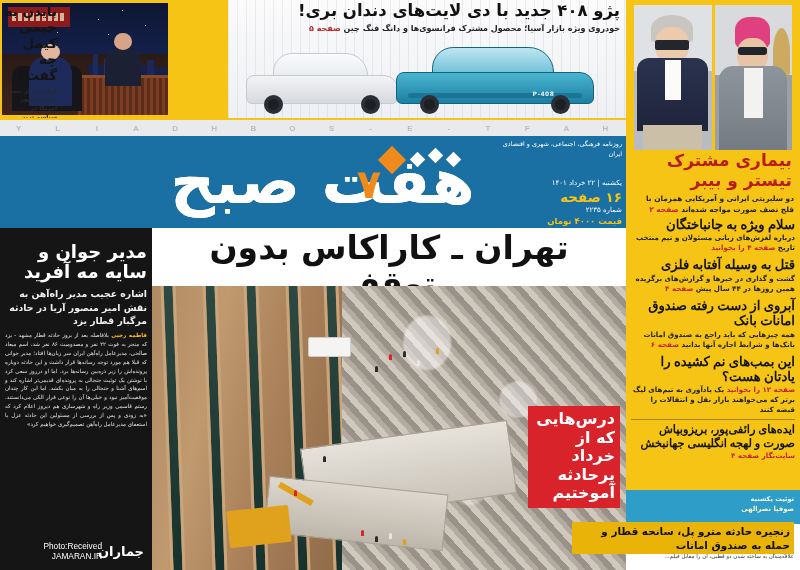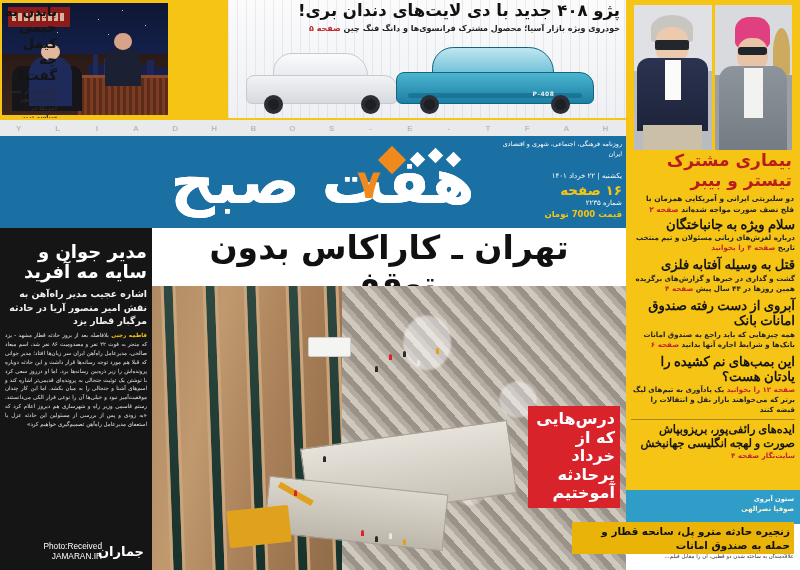--- a/index.html
+++ b/index.html
@@ -147,21 +147,21 @@
   
   #latin-strip { left:0; top:118px; width:626px; height:18px; background:#e9eaec;
                  border-top:2px solid #f6c414; display:flex; align-items:center; }
   #latin-strip span { flex:1; text-align:center; font-size:8px; letter-spacing:2px;
                       color:#b9bcc1; font-weight:bold; font-family:"Liberation Sans",sans-serif; }
 
   
   #masthead { left:0; top:136px; width:626px; height:92px; background:#1a6fa3; }
   #masthead-info { right:4px; top:4px; width:120px; color:#fff; text-align:right; }
   #mi-desc { font-size:6.4px; line-height:1.5; }
-  #mi-date { font-size:7px; margin-top:13px; }
+  #mi-date { font-size:7px; margin-top:20px; }
   #mi-pages { font-size:13.5px; font-weight:bold; color:#f6c414; margin-top:2px; }
   #mi-issue { font-size:7px; margin-top:1px; }
   #mi-price { font-size:8.5px; font-weight:bold; color:#f6c414; margin-top:2px; }
 
   #logo-wrap { left:150px; top:0; width:345px; height:92px; }
   #logo-script {
     position:absolute; left:0; top:6px; width:345px; height:80px;
     color:#ffffff; font-size:62px; font-weight:bold; text-align:center;
     line-height:80px; letter-spacing:-4px; direction:rtl;
     text-shadow:0 0 0 #fff;
@@ -361,21 +361,21 @@
       </div>
     </div>
   </div>
 
   <div class="abs" id="masthead">
     <div class="abs rtl" id="masthead-info">
       <div id="mi-desc">روزنامه فرهنگی، اجتماعی، شهری و اقتصادی ایران</div>
       <div id="mi-date">یکشنبه | ۲۲ خرداد ۱۴۰۱</div>
       <div id="mi-pages">۱۶ صفحه</div>
       <div id="mi-issue">شماره ۲۲۳۵</div>
-      <div id="mi-price">قیمت 7000 تومان</div>
+      <div id="mi-price">قیمت ۴۰۰۰ تومان</div>
     </div>
 
     <div class="abs" id="logo-wrap">
       <div id="logo-script">هفت صبح</div>
       <div class="logo-dot" style="left:262px;top:18px"></div>
       <div class="logo-dot" style="left:280px;top:14px"></div>
       <div class="logo-dot" style="left:298px;top:18px"></div>
       <div id="logo-diamond"></div>
       <div id="logo-seven">۷</div>
     </div>
@@ -420,21 +420,21 @@
     <div class="sb-item">
       <div class="sb-head" style="font-size:11.4px">ایده‌های رائفی‌پور، بریزوبپاش صورت و لهجه انگلیسی جهانبخش</div>
       <div class="sb-sub">
         <span class="pg">سایت‌نگار صفحه ۴</span>
       </div>
     </div>
   </div>
 
   <div class="abs rtl" id="sunday-col">
     <div class="abs" id="sunday-band">
-      <div class="lbl">ستون آبروی</div>
+      <div class="lbl">توئیت یکشنبه</div>
       <div class="author">صوفیا نصرالهی</div>
     </div>
     <div class="abs" id="sunday-head">آیا در ساختن فیلم‌ها «نیت» مهم است؟</div>
     <div class="abs" id="sunday-body">۱) فیلم «بدون قرار قبلی» ساخته بهروز شعیبی اکران شده و علاقه‌مندان به ساخته شدن دو قطبی، آن را مقابل فیلم…</div>
   </div>
 
   <div class="abs rtl" id="left-col">
     <div id="lc-head">مدیر جوان و سایه مه آفرید</div>
     <div id="lc-sub">اشاره عجیب مدیر راه‌آهن به نقش امیر منصور آریا در حادثه مرگبار قطار یزد</div>
     <div id="lc-body">

